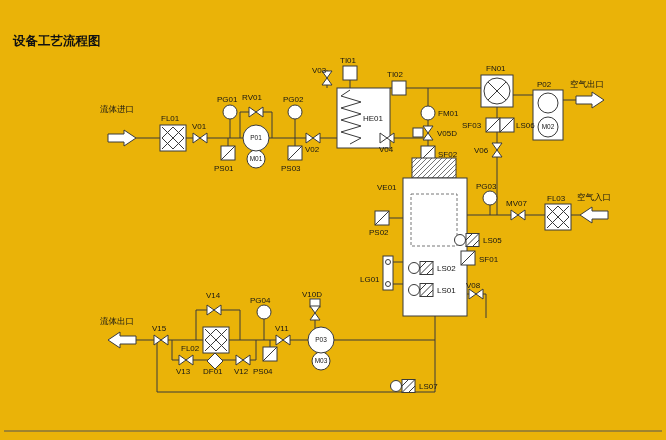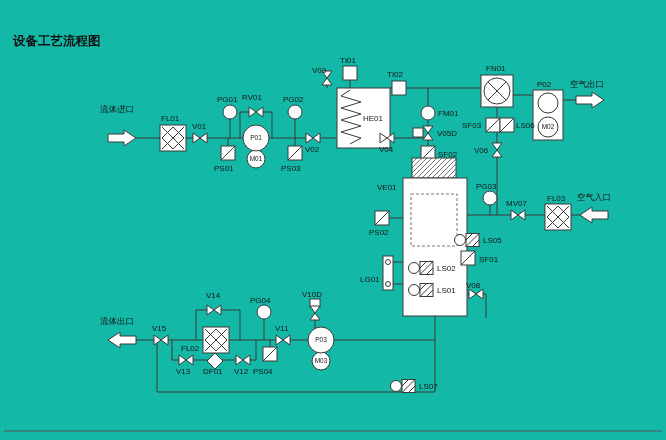--- a/index.html
+++ b/index.html
@@ -1,16 +1,16 @@
 <!DOCTYPE html>
 <html><head>
 <meta charset="utf-8">
 <style>
   html,body{margin:0;padding:0;background:#ffffff;}
-  .page{width:666px;height:440px;background:#14b8a6;overflow:hidden;
+  .page{width:666px;height:440px;background:#eab308;overflow:hidden;
         font-family:"Liberation Sans","DejaVu Sans",sans-serif;}
   svg{display:block;}
   .lbl{font-size:8px;fill:#151515;}
   .lbl-cn{font-size:8.5px;}
   .lbl-s{font-size:6.5px;}
   .lbl-mid{text-anchor:middle;}
   .title-text{font-size:12.5px;font-weight:bold;fill:#111111;}
   .pipe{stroke:#3a3a3a;stroke-width:1;fill:none;}
   .thin{stroke-width:0.7;}
   .sym{stroke:#3a3a3a;stroke-width:1;fill:#ffffff;}

